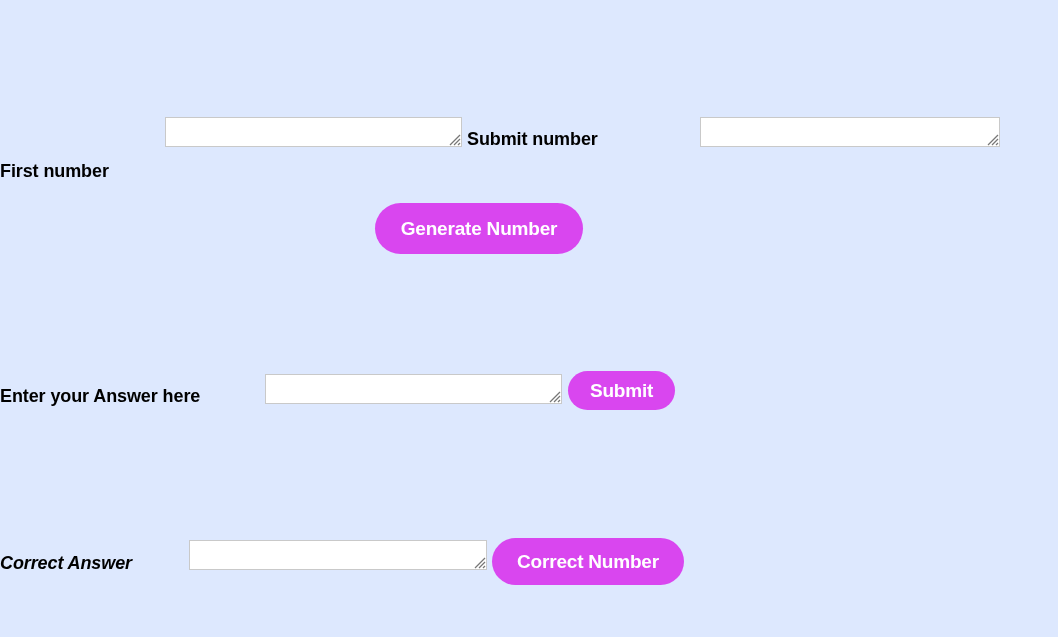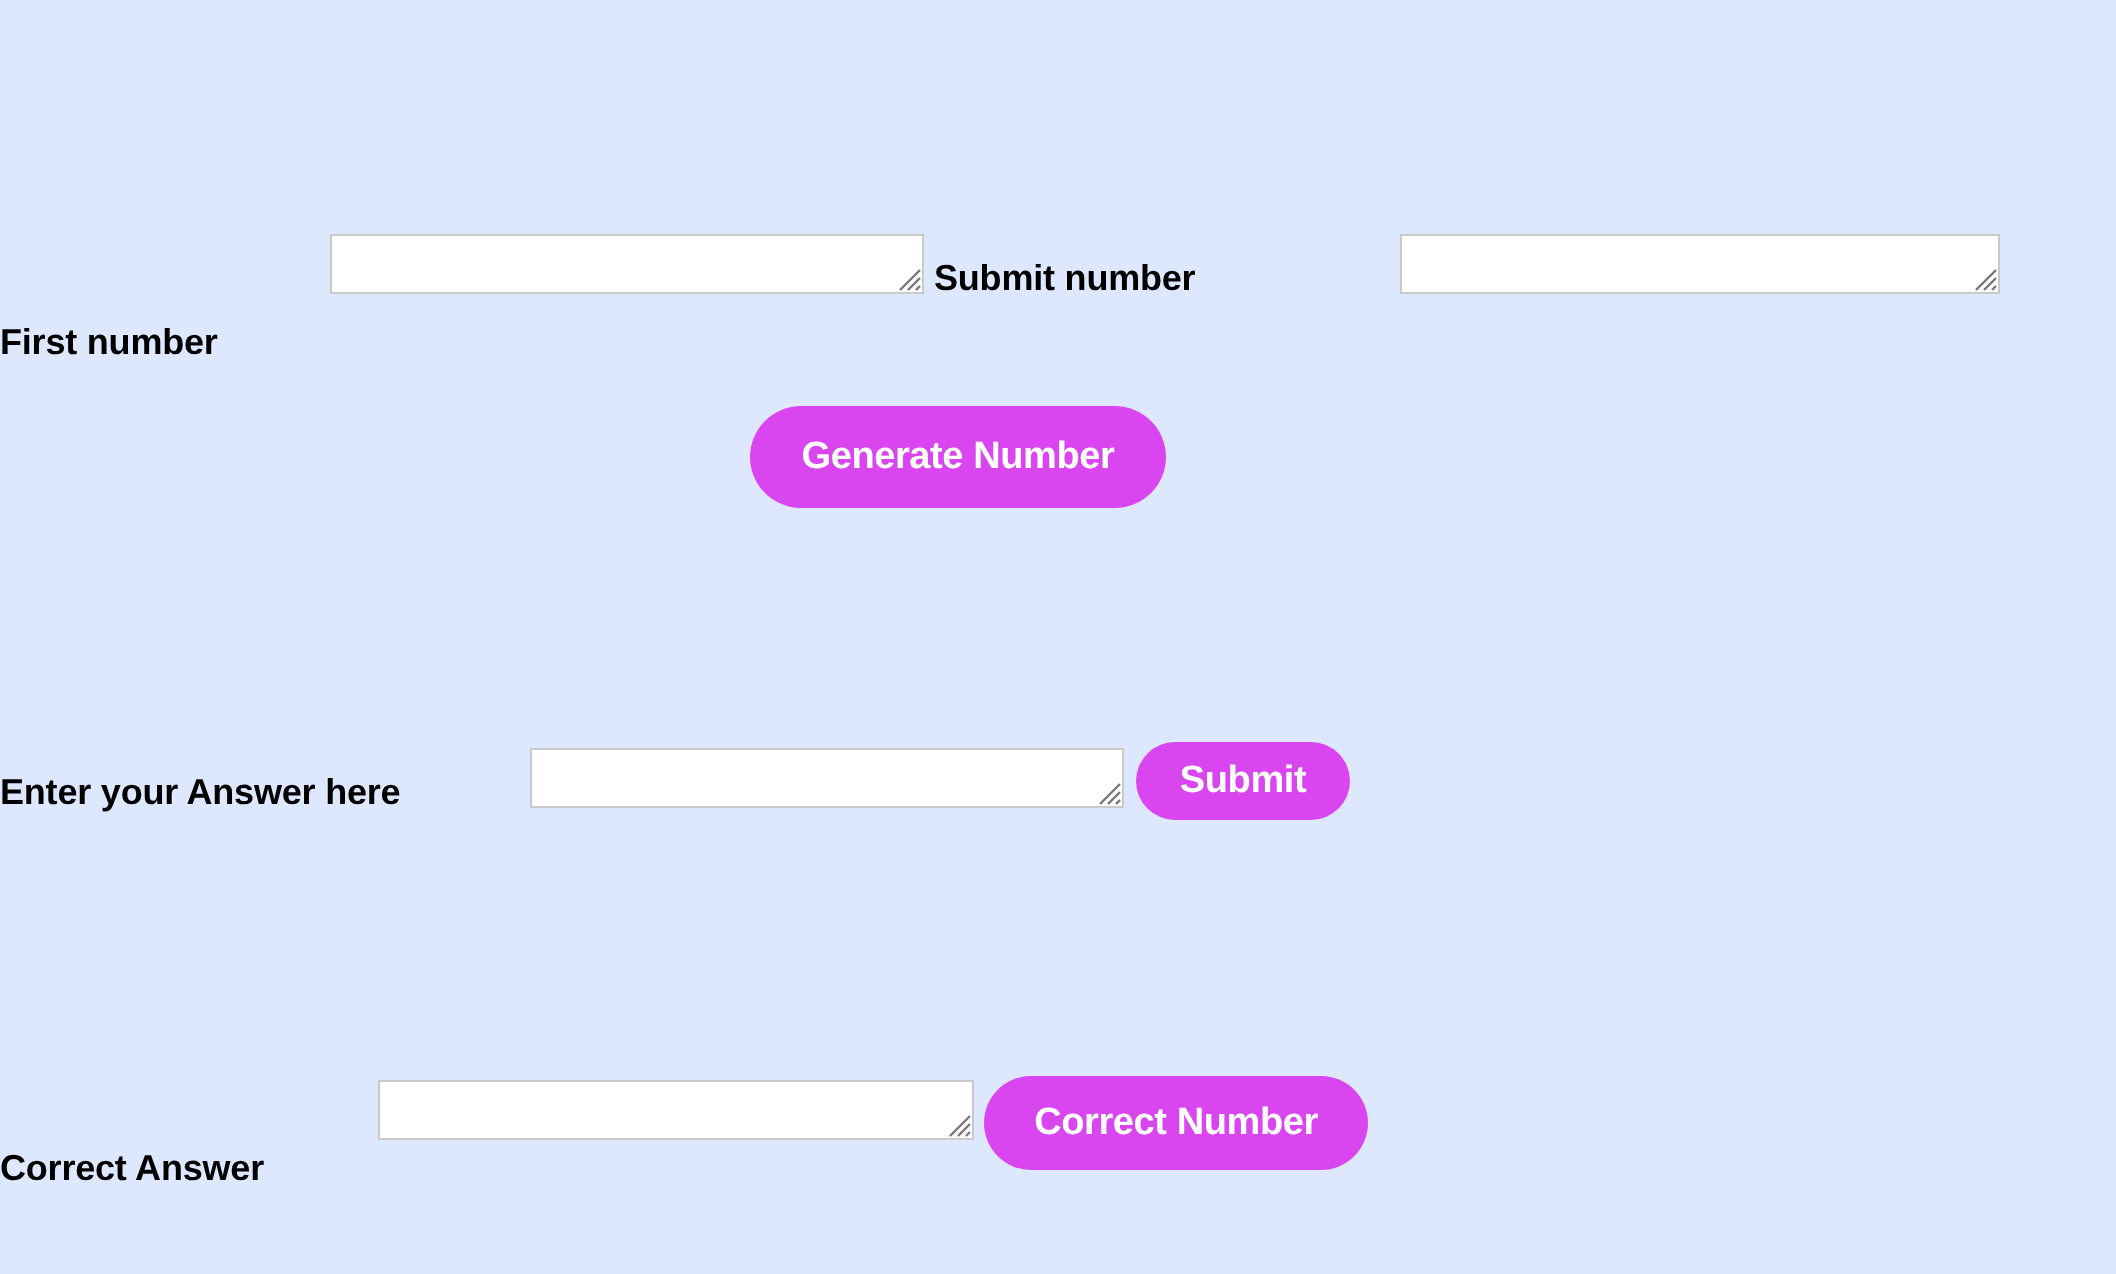--- a/index.html
+++ b/index.html
@@ -80,21 +80,21 @@
   
   #btn-generate  { left: 375px; top: 203px; width: 208px; height: 51px; }
 
   
   #label-answer  { left: 0px;   top: 387px; }
   #ta-answer     { left: 265px; top: 374px; width: 297px; height: 30px; }
   #grip-answer   { left: 548px; top: 390px; }
   #btn-submit    { left: 568px; top: 371px; width: 107px; height: 39px; }
 
   
-  #label-correct { left: 0px;   top: 575px; }
+  #label-correct { left: 0px;   top: 554px; font-style: italic; }
   #ta-correct    { left: 189px; top: 540px; width: 298px; height: 30px; }
   #grip-correct  { left: 473px; top: 556px; }
   #btn-correct   { left: 492px; top: 538px; width: 192px; height: 47px; }
 </style>
 </head>
 <body>
 
 <div class="stage">
 
   <div>

